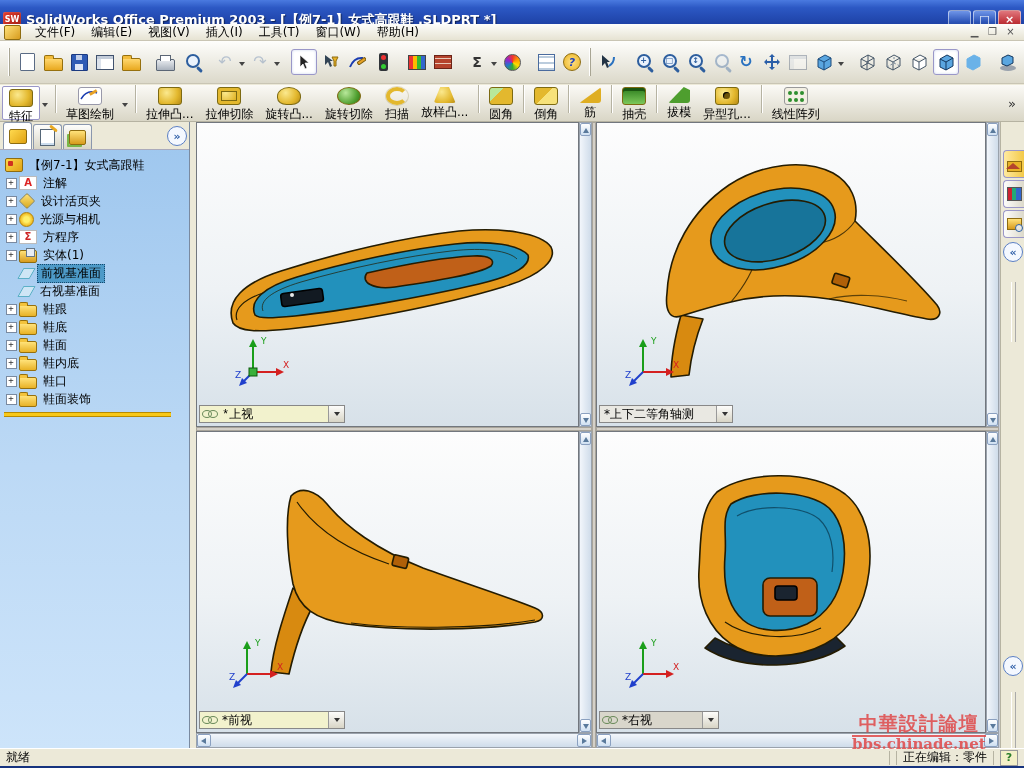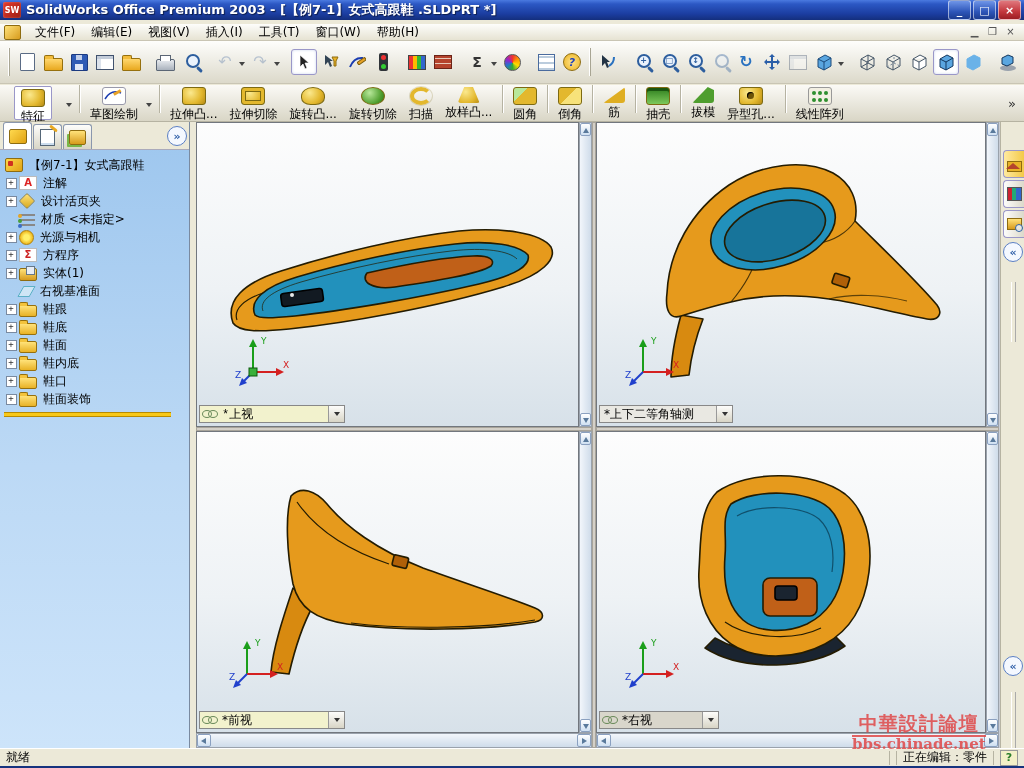--- a/index.html
+++ b/index.html
@@ -2,21 +2,21 @@
 <html><head>
 <meta charset="utf-8">
 <style>
   html,body{margin:0;padding:0;background:#555;}
   .screen{position:relative;width:1024px;height:768px;overflow:hidden;
     font-family:"DejaVu Sans",sans-serif;font-size:12px;color:#000;
     background:#ece9d8;user-select:none;}
   .abs{position:absolute;}
 
   
-  .titlebar{left:0;top:0;width:1024px;height:20px;
+  .titlebar{left:0;top:0;width:1024px;height:39px;
     background:linear-gradient(180deg,#4a7ae0 0%,#2c58c4 20%,#1b3da0 70%,#142f7d 100%);
     display:flex;align-items:center;padding:0 3px;box-sizing:border-box;}
   .sw-logo{width:18px;height:16px;background:linear-gradient(135deg,#e33b2e,#9c1d12);
     border-radius:2px;color:#fff;font-size:8px;font-weight:bold;
     display:flex;align-items:center;justify-content:center;margin-right:5px;
     box-shadow:inset 0 0 2px #fff5;}
   .title-text{color:#fff;font-size:13px;font-weight:bold;text-shadow:1px 1px 1px #0008;
     white-space:nowrap;overflow:hidden;flex:1;}
   .winbtns{display:flex;gap:2px;}
   .wbtn{width:21px;height:18px;border-radius:3px;border:1px solid #fff8;
@@ -82,21 +82,21 @@
   .i-help{width:16px;height:16px;border-radius:50%;background:radial-gradient(#ffe28a,#eab21e);
     border:1px solid #8e6c10;color:#2244bb;font-weight:bold;font-size:11px;
     display:flex;align-items:center;justify-content:center;}
 
   
   .featbar{left:0;top:85px;width:1024px;height:37px;
     background:linear-gradient(180deg,#fbfaf6,#d9d6c6);
     border-bottom:1px solid #b6b3a2;display:flex;align-items:stretch;padding:0 2px;box-sizing:border-box;}
   .fbtn{display:flex;flex-direction:column;align-items:center;justify-content:flex-start;
     padding:2px 6px 0 6px;white-space:nowrap;font-size:12px;flex:none;}
-  .fbtn.pressed{background:#fff;border:1px solid #9a97c8;border-radius:2px;margin:1px 12px;}
+  .fbtn.pressed{background:#fff;border:1px solid #9a97c8;border-radius:2px;margin:1px 0;}
   .fdropstrip{width:11px;display:flex;align-items:center;justify-content:center;flex:none;}
   .fico{width:22px;height:16px;border-radius:3px;margin-bottom:1px;flex:none;
     background:radial-gradient(circle at 35% 30%,#fbe98e,#e3b82e 60%,#b68a14);
     border:1px solid #7d6a12;position:relative;}
   .fico.f-cut{box-shadow:inset 0 0 0 3px #e3b82e, inset 0 0 0 4px #7d6a12;}
   .fico.f-rev{border-radius:50% 50% 40% 40%;}
   .fico.f-revcut{border-radius:50%;background:radial-gradient(circle at 35% 30%,#b8e89a,#4e9e2e 65%,#2e6e16);}
   .fico.f-sweep{background:none;border:4px solid #e3b82e;border-right-color:transparent;border-radius:50%;width:14px;height:10px;box-shadow:0 0 0 1px #7d6a1233;}
   .fico.f-loft{clip-path:polygon(30% 0,70% 0,100% 100%,0 100%);border:none;}
   .fico.f-fillet{background:linear-gradient(135deg,#b8e89a 35%,#e3b82e 36%);}
@@ -510,44 +510,44 @@
         <span class="tlabel">注解</span>
       </div>
       <div class="trow">
         <span class="t-ind">
             <span class="plusbox">+</span>
           </span>
         <span class="tico ti-binder"></span>
         <span class="tlabel">设计活页夹</span>
       </div>
       <div class="trow">
-        <span class="t-ind"></span>
-        <span class="tico ti-mat"></span>
-        <span class="tlabel">材质 &lt;未指定&gt;</span>
-      </div>
-      <div class="trow">
         <span class="t-ind">
             <span class="plusbox">+</span>
           </span>
         <span class="tico ti-light"></span>
         <span class="tlabel">光源与相机</span>
       </div>
       <div class="trow">
         <span class="t-ind">
             <span class="plusbox">+</span>
           </span>
         <span class="tico ti-sigma">Σ</span>
         <span class="tlabel">方程序</span>
       </div>
       <div class="trow">
         <span class="t-ind">
             <span class="plusbox">+</span>
           </span>
         <span class="tico ti-solid"></span>
         <span class="tlabel">实体(1)</span>
+      </div>
+      <div class="trow sel">
+        <span class="t-ind"></span>
+        <span class="tico ti-plane"></span>
+        <span class="tlabel">前视基准面</span>
       </div>
       <div class="trow">
         <span class="t-ind"></span>
         <span class="tico ti-plane"></span>
         <span class="tlabel">右视基准面</span>
       </div>
       <div class="trow">
         <span class="t-ind">
             <span class="plusbox">+</span>
           </span>

